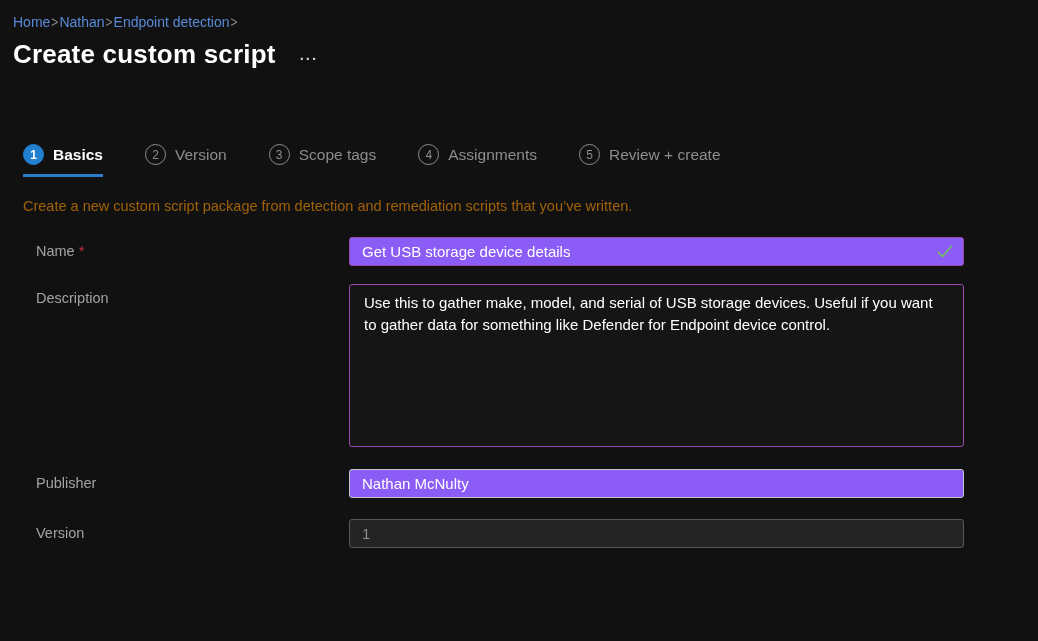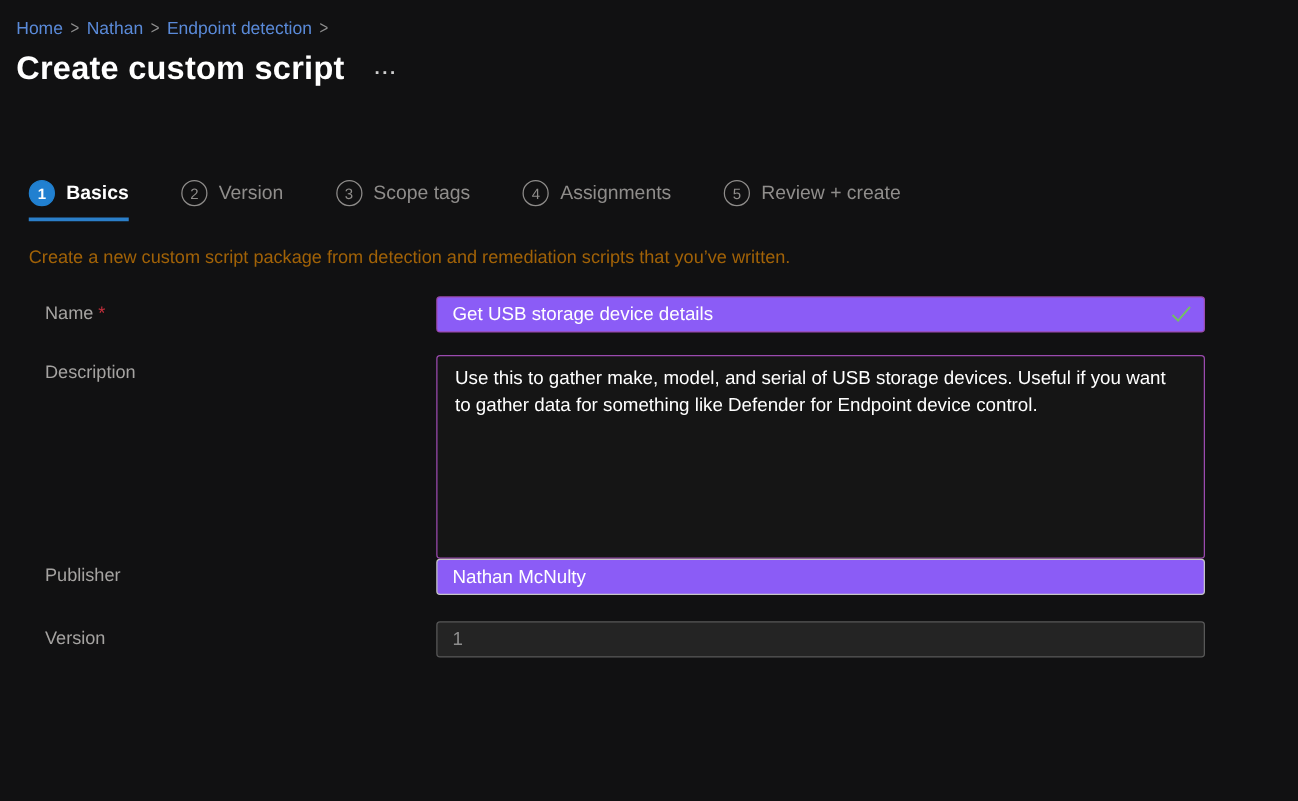--- a/index.html
+++ b/index.html
@@ -5,21 +5,21 @@
   * { margin:0; padding:0; box-sizing:border-box; }
   html,body { width:1038px; height:641px; overflow:hidden; }
   body {
     background:#111112;
     color:#ffffff;
     font-family:"Liberation Sans", sans-serif;
     -webkit-font-smoothing:antialiased;
   }
 
   
-  .breadcrumb { display:flex; align-items:center; gap:6px; padding:14px 0 0 13px; font-size:14px; }
+  .breadcrumb { display:flex; align-items:center; gap:1px; padding:14px 0 0 13px; font-size:14px; }
   .crumb { color:#5a8ad8; text-decoration:none; cursor:pointer; }
   .crumb-sep { color:#8f8f8f; font-size:12px; transform:scaleY(1.25); }
 
   
   .title-row { display:flex; align-items:center; gap:22px; padding:9px 0 0 13px; }
   .page-title { font-size:26px; font-weight:700; letter-spacing:0.2px; color:#ffffff; }
   .more-btn { color:#cfcfcf; font-size:15px; font-weight:700; letter-spacing:2px; cursor:pointer; line-height:1; padding:4px 2px; }
 
   
   .tabs { display:flex; gap:42px; margin:74px 0 0 23px; }
@@ -33,21 +33,21 @@
   .tab.active { border-bottom-color:#2b7fc9; color:#ffffff; font-weight:700; }
   .tab.active .step-circle { background:#2180d0; border-color:#2180d0; color:#ffffff; font-weight:700; }
 
   
   .intro { margin:21px 0 0 23px; font-size:14.5px; color:#a16207; }
 
   
   .form { margin-top:23px;padding-left:13px; }
   .row { display:flex; align-items:flex-start; margin-left:23px; }
   .row-name        { margin-bottom:18px; }
-  .row-description { }
+  .row-description { margin-bottom:22px; }
   .row-publisher   { margin-bottom:21px; }
   .field-label { width:313px; padding-top:6px; color:#a5a3a1; font-size:14.5px; flex:0 0 auto; }
   .req-marker { color:#c9303d; margin-left:4px; font-size:14.5px; }
 
   .input-wrap { position:relative; width:615px; }
   .text-input {
     width:100%; height:29px;
     background:#8b5cf6;
     border:1px solid #9a4aae; border-radius:3px;
     color:#ffffff; font-size:15px; font-family:inherit;

